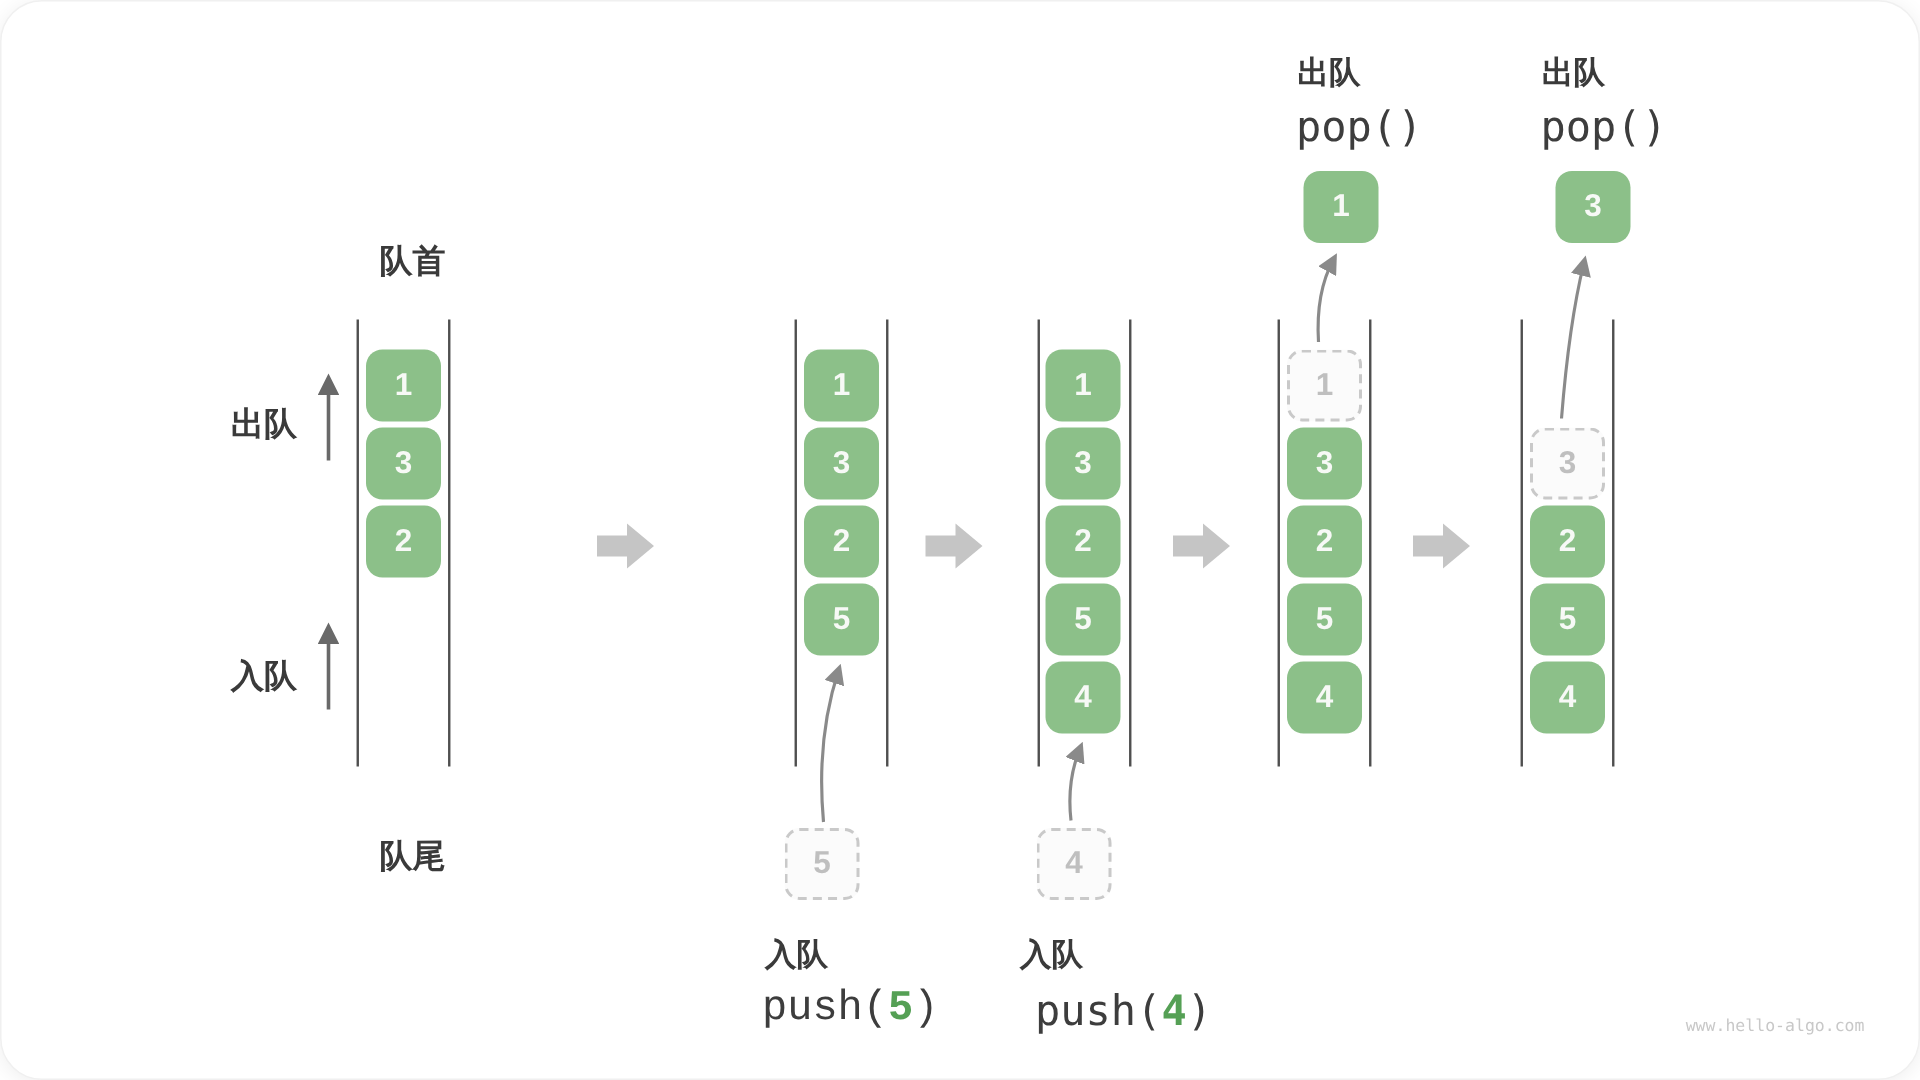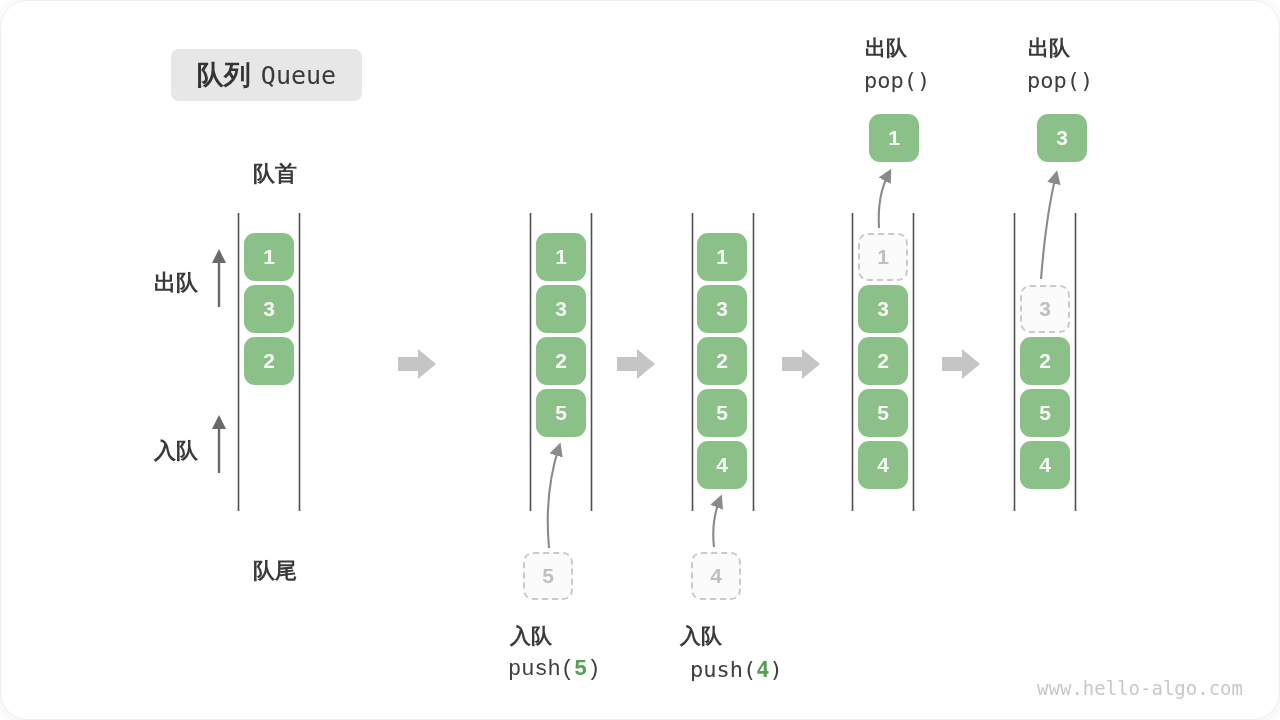--- a/index.html
+++ b/index.html
@@ -35,21 +35,21 @@
   .zh-label.centered { width: 56px; text-align: right; }
 
   .op-zh {
     position: absolute;
     font-size: 21px; font-weight: bold; color: #3a3a3a;
     white-space: nowrap;
   }
   .op-code {
     position: absolute;
     font-family: "DejaVu Sans Mono", monospace;
-    font-size: 22px; color: #3d3d3d;
+    font-size: 28px; color: #3d3d3d;
     white-space: nowrap;
     text-align: right;
   }
   .op-code .arg { color: #55a055; font-weight: bold; }
 
   .cell {
     position: absolute;
     width: 50px; height: 48px;
     background: #8cc089;
     border-radius: 11px;
@@ -60,21 +60,21 @@
   .cell.dashed {
     background: #fbfbfb;
     border: 2px dashed #c9c9c9;
     color: #bfbfbf;
     border-radius: 10px;
   }
 
   .watermark {
     position: absolute; right: 36px; top: 676px;
     font-family: "DejaVu Sans Mono", monospace;
-    font-size: 19px; color: #c8c8c8;
+    font-size: 11px; color: #c8c8c8;
     white-space: nowrap;
   }
 </style>
 </head>
 <body>
 
 <div class="canvas">
 
   <svg class="overlay">
     <defs>
@@ -112,24 +112,20 @@
     </g>
 
     <g stroke="#8a8a8a" stroke-width="2.1" fill="none">
       <path d="M548 547 Q543 492 558 446" marker-end="url(#ah-thin)"></path>
       <path d="M713 546 Q710 520 719 498" marker-end="url(#ah-thin)"></path>
       <path d="M878 227 Q876 194 888 172" marker-end="url(#ah-thin)"></path>
       <path d="M1040 278 Q1045 215 1055 174" marker-end="url(#ah-thin)"></path>
     </g>
   </svg>
 
-  <div class="title-badge">
-    <span class="title-zh">队列</span>
-    <span class="title-en">Queue</span>
-  </div>
 
   <div class="zh-label centered" style="left:240px; top:158px;">队首</div>
   <div class="zh-label centered" style="left:240px; top:555px;">队尾</div>
 
   <div class="zh-label" style="left:153px; top:267px;">出队</div>
   <div class="zh-label" style="left:153px; top:435px;">入队</div>
 
   <div class="cell" style="left:243px; top:232px;">1</div>
   <div class="cell" style="left:243px; top:284px;">3</div>
   <div class="cell" style="left:243px; top:336px;">2</div>

